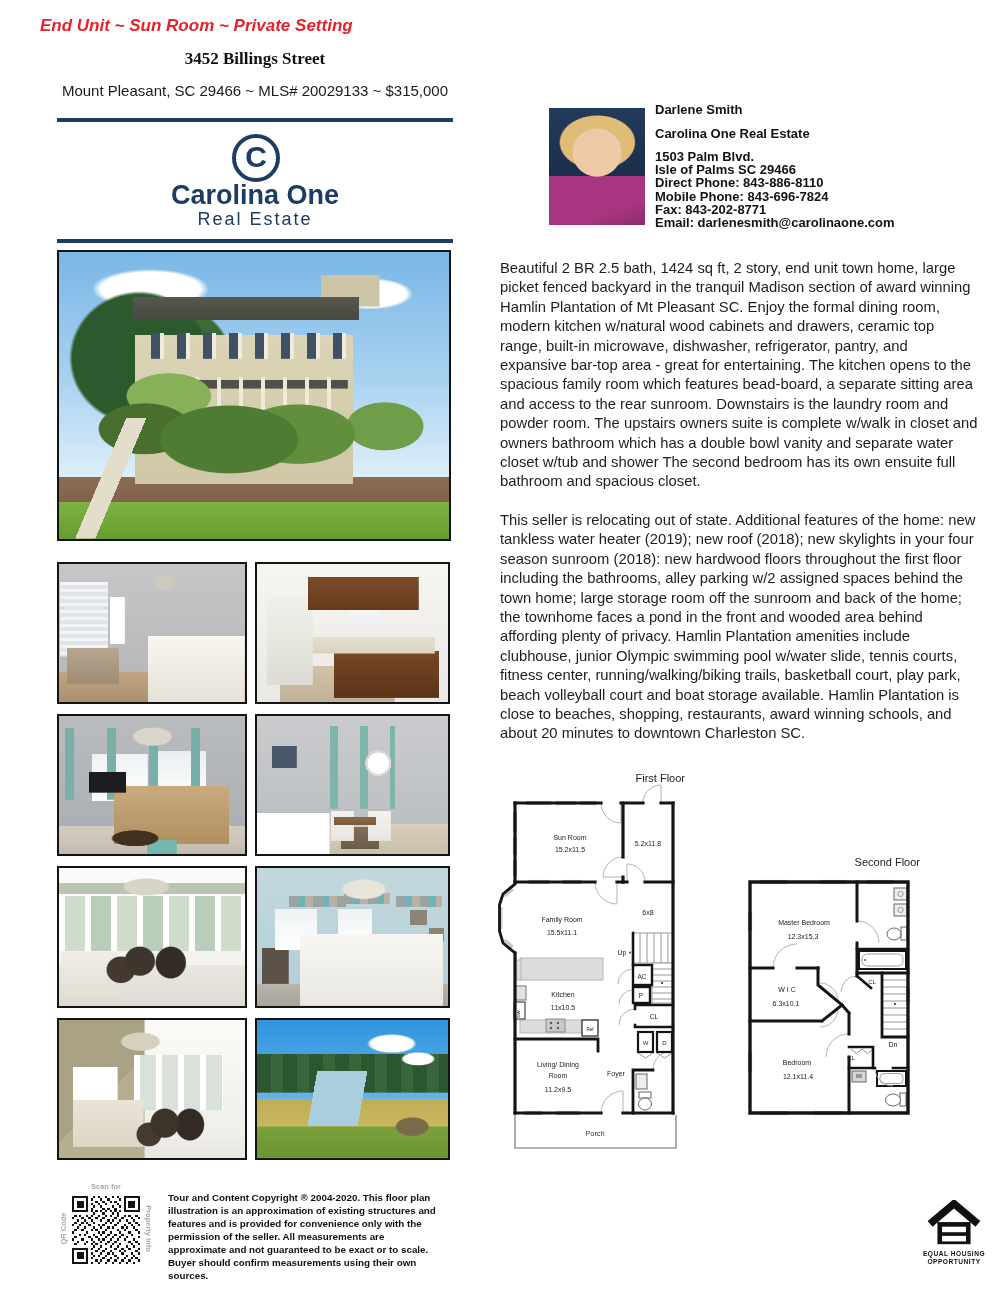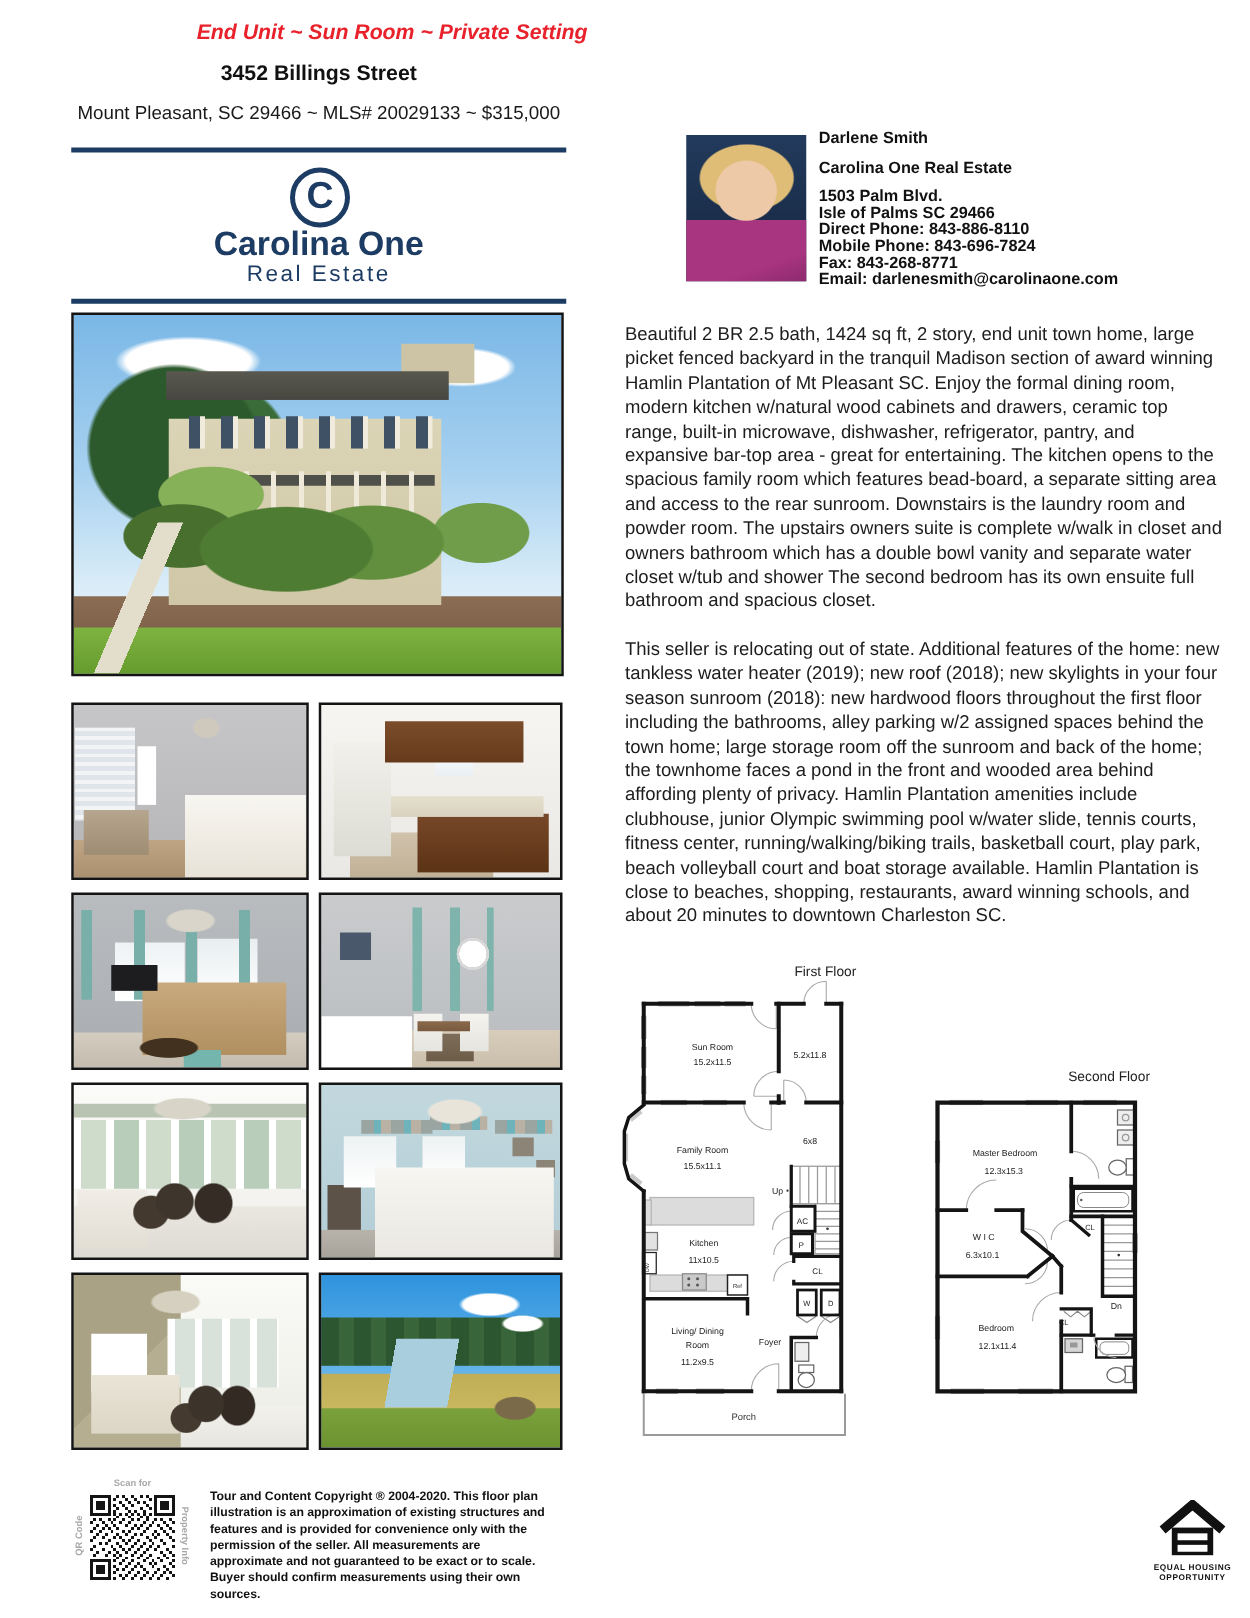--- a/index.html
+++ b/index.html
@@ -1,24 +1,24 @@
 <!DOCTYPE html>
 <html><head>
 <meta charset="utf-8">
 <style>
   html,body{margin:0;padding:0;background:#fff;}
   .page{position:relative;width:1000px;height:1294px;background:#fff;overflow:hidden;
         font-family:"Liberation Sans",sans-serif;color:#1a1a1a;}
   .abs{position:absolute;}
   
-  .tagline{left:40px;top:16px;width:430px;text-align:right;font-size:17px;font-weight:bold;
+  .tagline{left:40px;top:16px;width:430px;text-align:left;font-size:17px;font-weight:bold;
            font-style:italic;color:#e8212b;}
   .prop-url{left:500px;top:18px;width:420px;text-align:center;font-size:15.5px;font-weight:bold;
             font-style:italic;color:#2150c4;text-decoration:underline;display:block;}
-  .addr1{left:40px;top:49px;width:430px;text-align:center;font-size:17px;font-weight:bold;color:#111;}
+  .addr1{left:40px;top:49px;width:430px;text-align:center;font-size:17px;font-weight:bold;color:#111;font-family:Liberation Serif, serif;}
   .addr2{left:40px;top:82px;width:430px;text-align:center;font-size:15px;color:#1a1a1a;}
   
   .logo-box{left:57px;top:118px;width:396px;height:117px;border-top:4px solid #1d3c63;
             border-bottom:4px solid #1d3c63;text-align:center;}
   .logo-circle{position:absolute;left:175px;top:12px;width:40px;height:40px;border:4px solid #1d3c63;
                border-radius:50%;font-size:30px;line-height:38px;font-weight:bold;color:#1d3c63;}
   .brand-name{position:absolute;left:0;top:58px;width:100%;font-size:27px;font-weight:bold;color:#1d3c63;text-align:center;}
   .brand-sub{position:absolute;left:0;top:87px;width:100%;font-size:18px;color:#1d3c63;letter-spacing:2px;}
   
   .agent-photo{left:549px;top:108px;width:96px;height:117px;
@@ -180,21 +180,21 @@
   </div>
 
   <div class="abs agent-photo"></div>
   <div class="abs agent-name">Darlene Smith</div>
   <div class="abs agent-co">Carolina One Real Estate</div>
   <div class="abs agent-lines">
     <div>1503 Palm Blvd.</div>
     <div>Isle of Palms SC 29466</div>
     <div>Direct Phone: 843-886-8110</div>
     <div>Mobile Phone: 843-696-7824</div>
-    <div>Fax: 843-268-8771</div>
+    <div>Fax: 843-202-8771</div>
     <div>Email: darlenesmith@carolinaone.com</div>
   </div>
 
   <div class="ph ph-main ph-exterior"></div>
   <div class="ph g1 ph-sitting"></div>
   <div class="ph g2 ph-kitchen"></div>
   <div class="ph g3 ph-family"></div>
   <div class="ph g4 ph-dining"></div>
   <div class="ph g5 ph-sunroom"></div>
   <div class="ph g6 ph-bedroom-blue"></div>

